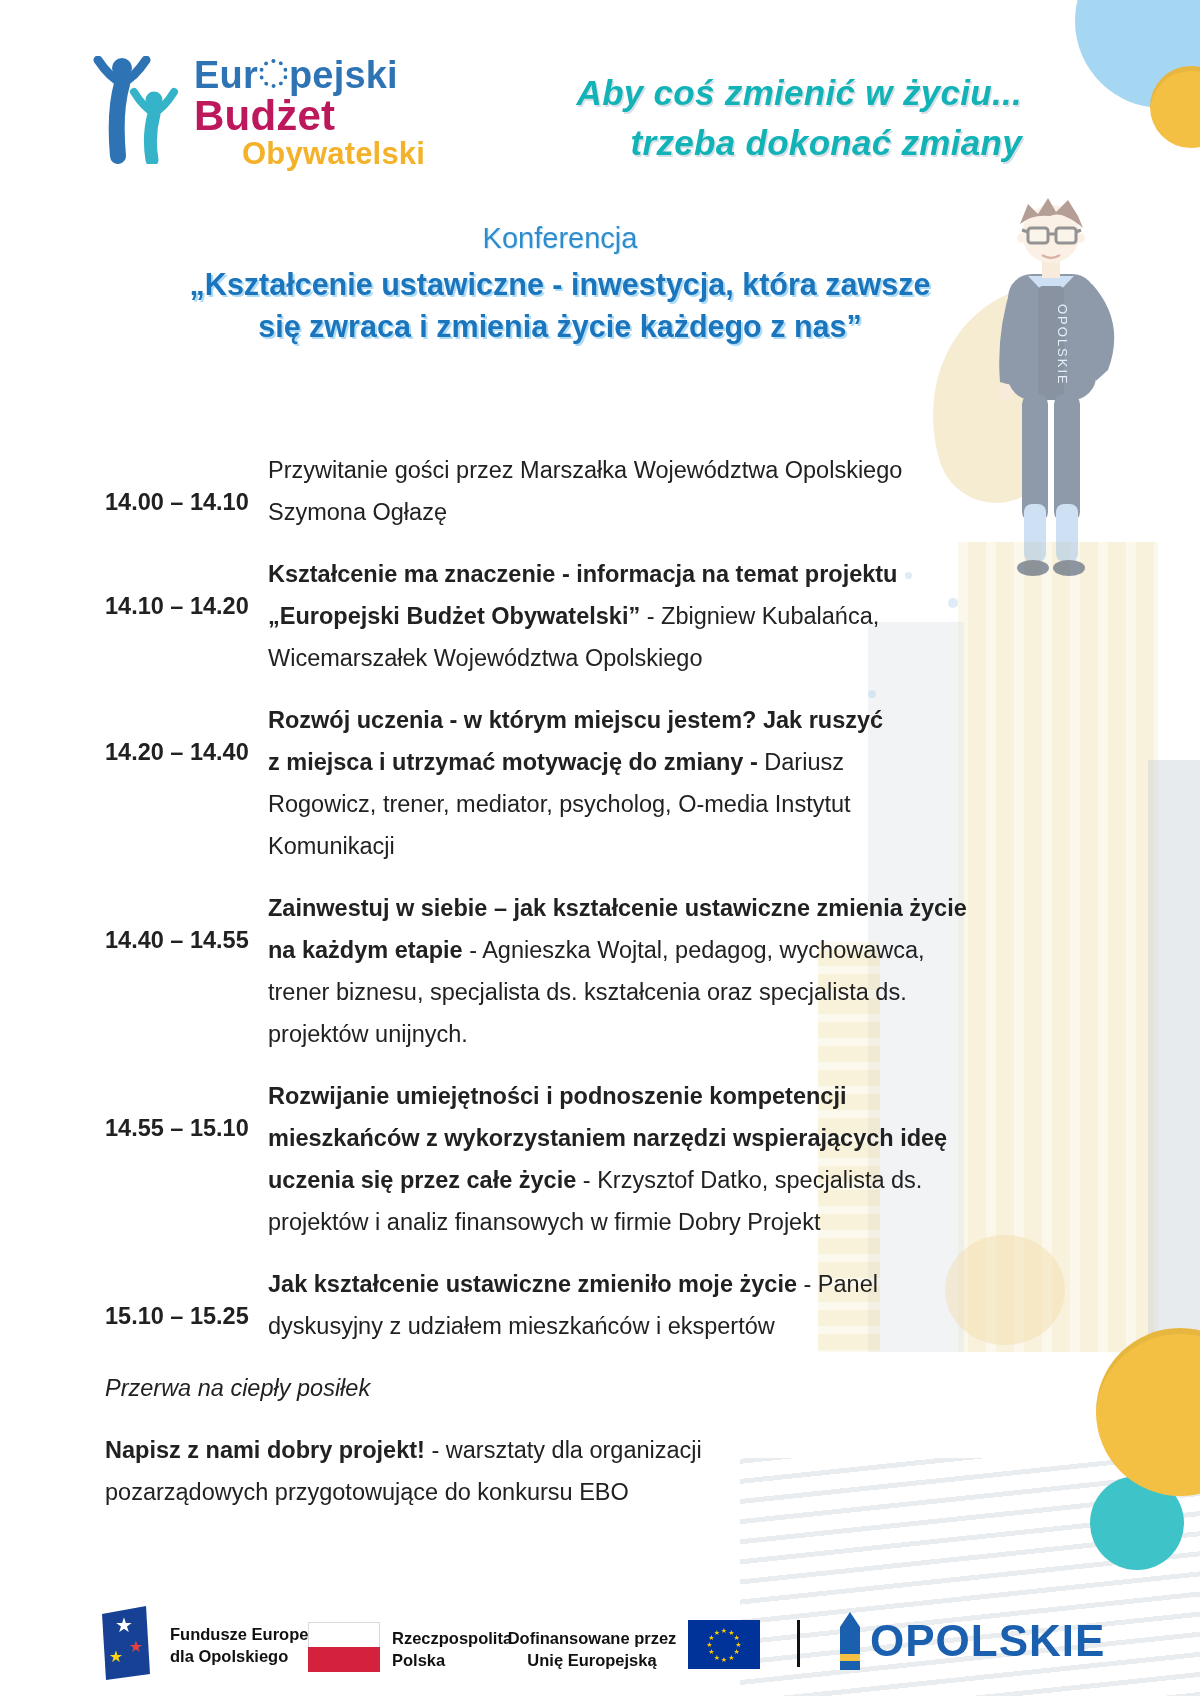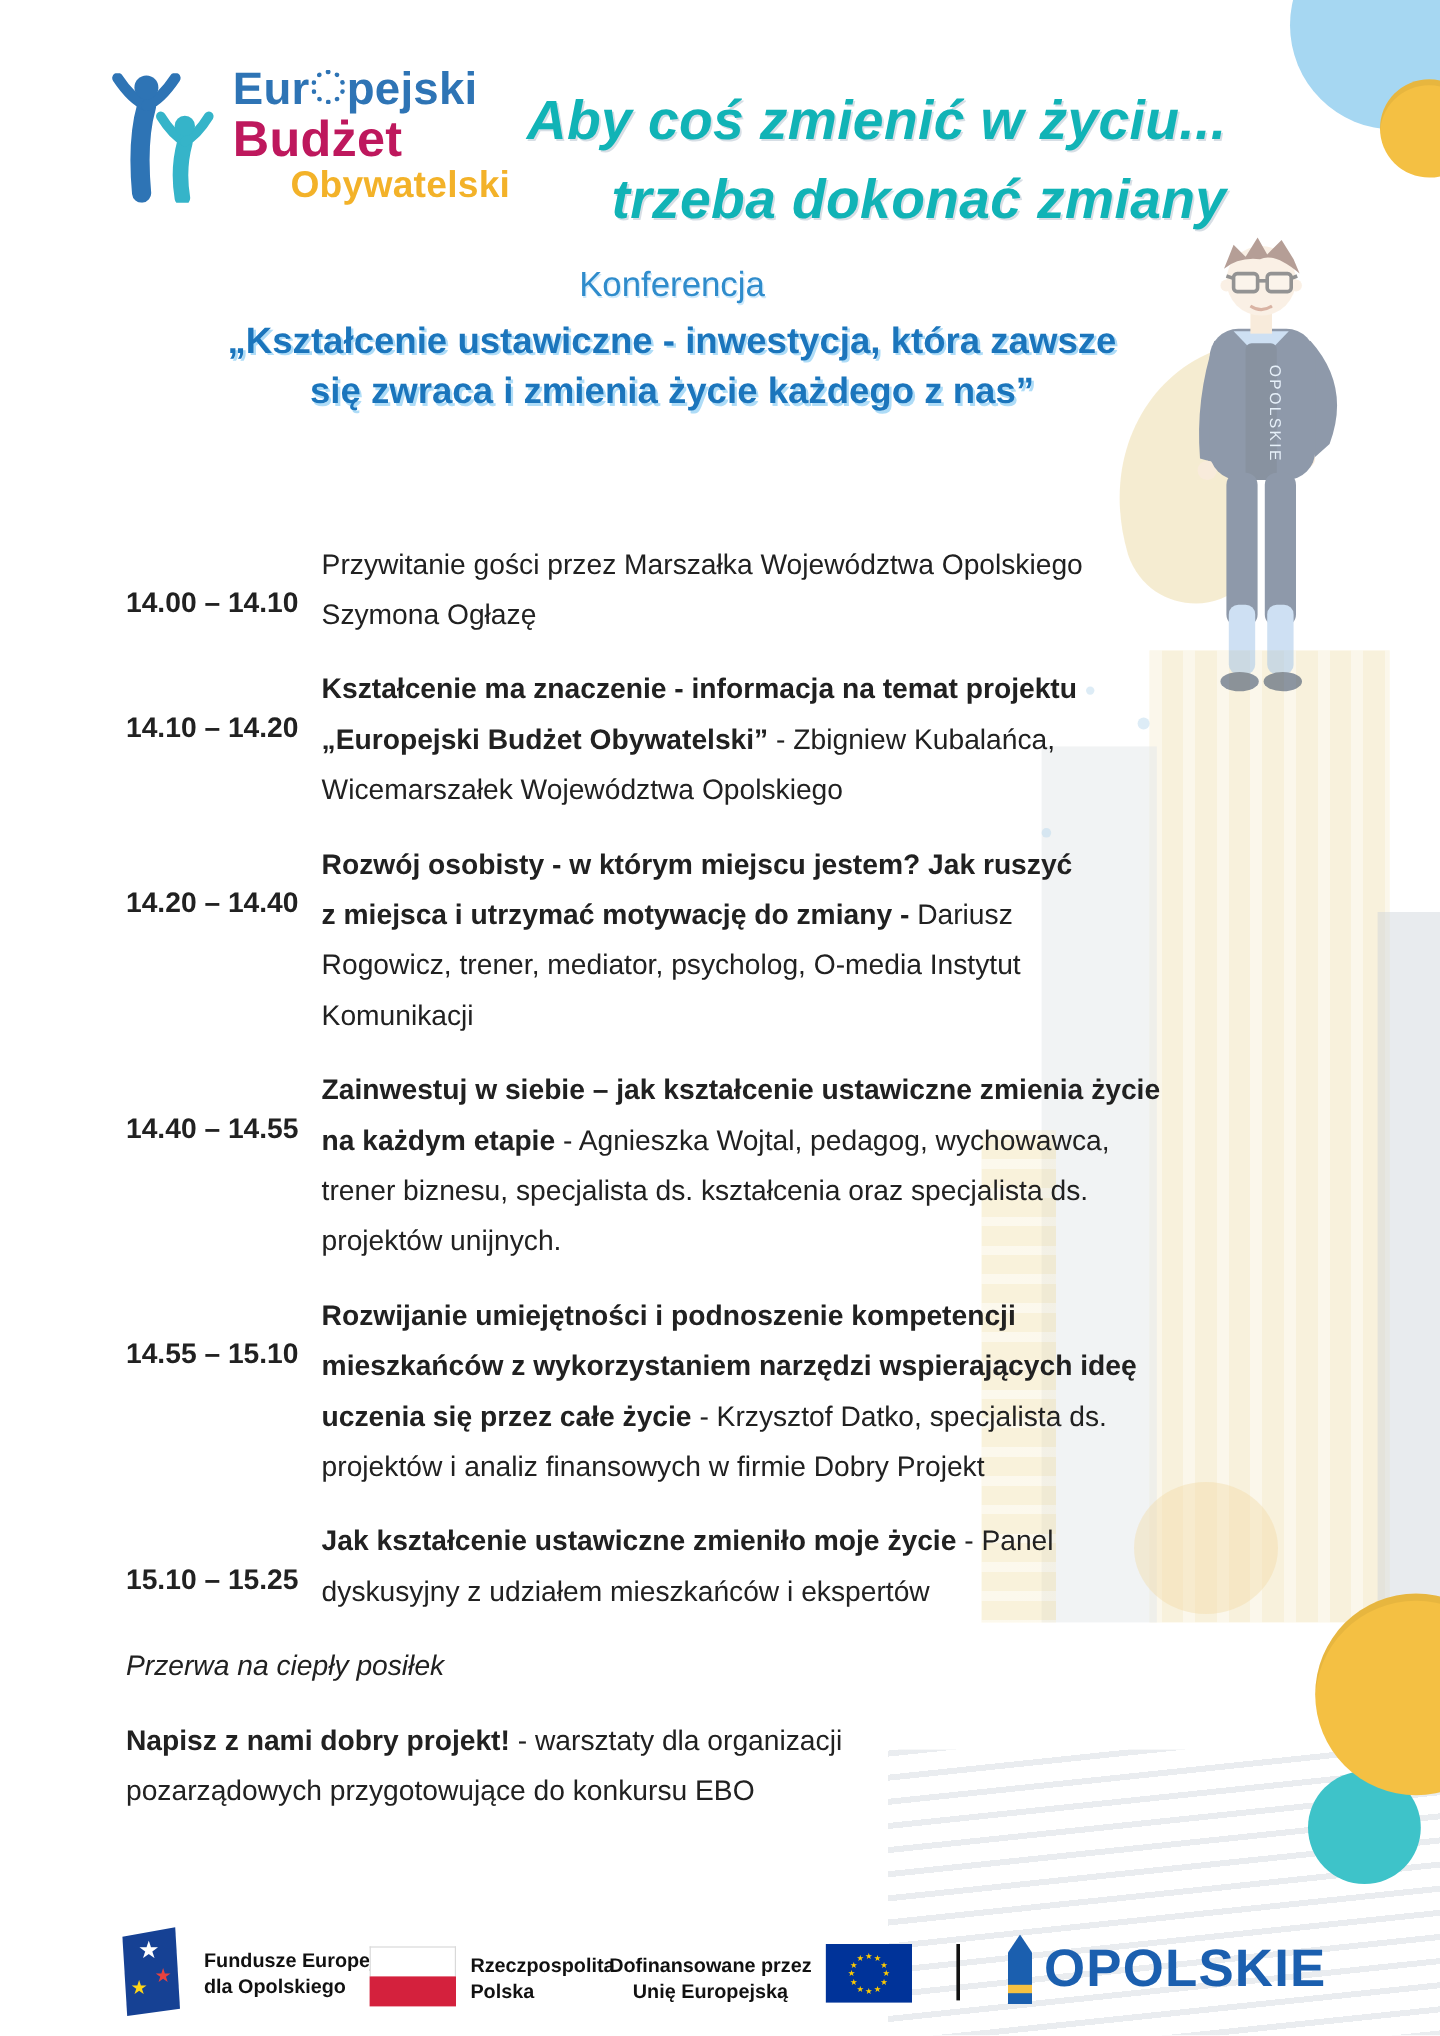--- a/index.html
+++ b/index.html
@@ -22,28 +22,28 @@
   .b3{left:1148px;top:760px;width:52px;height:592px;background:#cbd3da;opacity:.45;}
   .b4{left:818px;top:942px;width:62px;height:410px;background:#f0dc9a;opacity:.35;
       background-image:repeating-linear-gradient(to bottom,rgba(255,255,255,.5) 0 8px,rgba(0,0,0,0) 8px 24px);}
   .tree{left:945px;top:1235px;width:120px;height:110px;border-radius:50%;background:#f2d9a2;opacity:.4;position:absolute;}
   .papers{position:absolute;left:740px;top:1458px;width:470px;height:238px;
       background:repeating-linear-gradient(-6deg,rgba(208,214,221,.45) 0 5px,rgba(255,255,255,0) 5px 20px);}
   .dot{position:absolute;border-radius:50%;background:#bcd9ee;opacity:.5;}
   .hero{position:absolute;left:900px;top:192px;opacity:.5;}
   
   .header{position:absolute;top:56px;left:88px;right:0;display:flex;justify-content:space-between;align-items:flex-start;}
-  .logo{display:flex;align-items:flex-end;}
+  .logo{display:flex;align-items:flex-start;}
   .logo-text{margin-left:10px;font-weight:800;line-height:1.02;letter-spacing:.2px;}
   .logo-l1{font-size:38px;color:#2e74b5;}
   .logo-l2{font-size:42px;color:#be185d;}
   .logo-l3{font-size:31px;color:#f3b229;margin-left:48px;}
   .star-o{display:inline-block;width:21px;height:21px;border:4px dotted #2e74b5;border-radius:50%;margin:0 1px;}
   .slogan{margin-right:178px;margin-top:12px;text-align:right;font-style:italic;font-weight:bold;
-    font-size:46px;line-height:1.43;color:#11b3b6;letter-spacing:.3px;
+    font-size:35px;line-height:1.43;color:#11b3b6;letter-spacing:.3px;
     text-shadow:1.5px 1.5px 0 rgba(35,70,110,.18);}
   
   .titleblock{position:absolute;top:222px;left:0;width:1120px;text-align:center;}
   .kicker{font-size:29px;color:#2f8ccc;text-shadow:1px 1px 0 #cfe9fa;margin-bottom:8px;}
   .title-line{font-size:30.5px;font-weight:700;color:#1b75bc;line-height:1.38;
     text-shadow:2px 2px 0 #aedcf7;}
   
   .schedule{position:absolute;top:449px;left:105px;width:930px;}
   .agenda-item{display:flex;margin-bottom:20px;font-size:23.5px;line-height:42px;color:#212121;}
   .agenda-time{width:163px;flex:none;font-weight:700;margin-top:32px;}
@@ -153,21 +153,21 @@
 Szymona Ogłazę</span></div>
       </div>
       <div class="agenda-item">
         <div class="agenda-time">14.10 – 14.20</div>
         <div class="agenda-desc"><span class="b">Kształcenie ma znaczenie - informacja na temat projektu
 „Europejski Budżet Obywatelski” </span><span>- Zbigniew Kubalańca,
 Wicemarszałek Województwa Opolskiego</span></div>
       </div>
       <div class="agenda-item">
         <div class="agenda-time">14.20 – 14.40</div>
-        <div class="agenda-desc"><span class="b">Rozwój osobisty - w którym miejscu jestem? Jak ruszyć
+        <div class="agenda-desc"><span class="b">Rozwój uczenia - w którym miejscu jestem? Jak ruszyć
 z miejsca i utrzymać motywację do zmiany - </span><span>Dariusz
 Rogowicz, trener, mediator, psycholog, O-media Instytut
 Komunikacji</span></div>
       </div>
       <div class="agenda-item">
         <div class="agenda-time">14.40 – 14.55</div>
         <div class="agenda-desc"><span class="b">Zainwestuj w siebie – jak kształcenie ustawiczne zmienia życie
 na każdym etapie </span><span>- Agnieszka Wojtal, pedagog, wychowawca,
 trener biznesu, specjalista ds. kształcenia oraz specjalista ds.
 projektów unijnych.</span></div>

